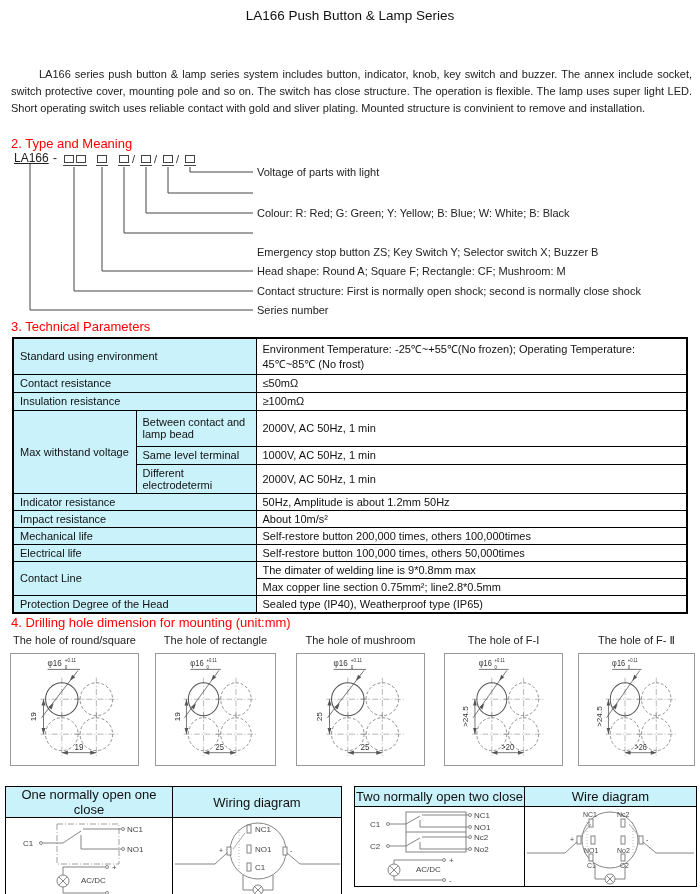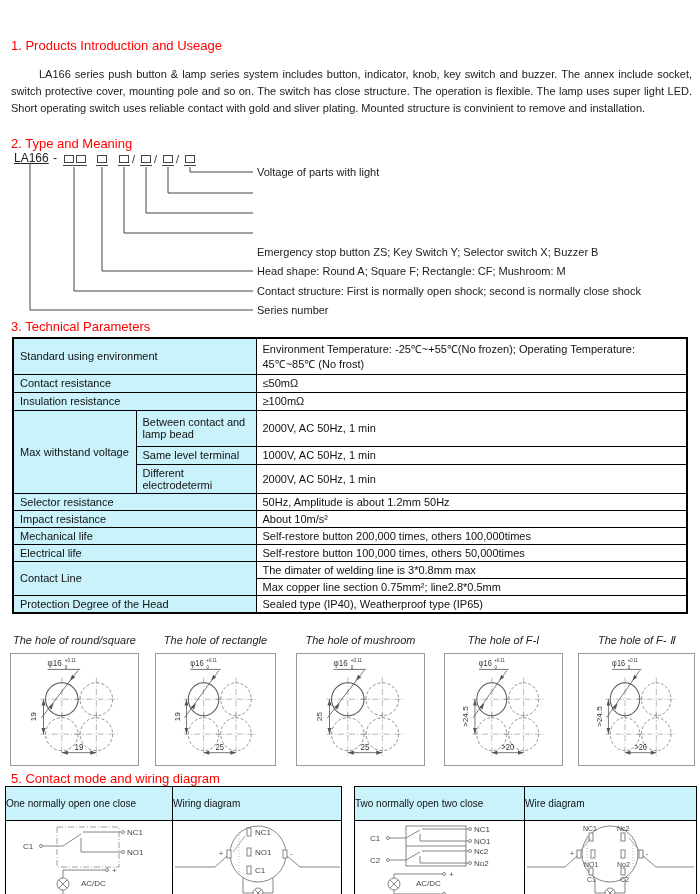--- a/index.html
+++ b/index.html
@@ -23,53 +23,53 @@
   #connector-svg path { stroke:#444; stroke-width:1; fill:none; }
 
   
   .tech-table { position:absolute; left:12px; top:337px; width:676px; border-collapse:collapse;
                 table-layout:fixed; font-size:11px; }
   .tech-table td { border:1px solid #000; padding:2px 6px; vertical-align:middle; background:#fff; color:#111; }
   .tech-table { border:2px solid #000; }
   .cy { background:#c9f2fb !important; }
 
   
-  .hole-label { position:absolute; top:634px; font-size:11px; text-align:center; color:#222;font-style:italic; }
+  .hole-label { position:absolute; top:634px; font-size:11px; text-align:center; color:#222; }
   .hole-box { position:absolute; top:653px; height:113px; border:1px solid #999; background:#fff; }
   .hole-box svg { width:100%; height:100%; display:block; }
   .ch { stroke:#888; stroke-width:0.6; stroke-dasharray:6 2 1 2; fill:none; }
   .csolid { stroke:#555; stroke-width:1; fill:none; }
   .cdash { stroke:#777; stroke-width:0.8; stroke-dasharray:3 2; fill:none; }
   .dln { stroke:#555; stroke-width:0.8; fill:none; }
   .dar { fill:#555; stroke:none; }
   .t8 { font-size:8px; fill:#333; font-family:"Liberation Sans",sans-serif; }
   .t45 { font-size:4.5px; fill:#333; font-family:"Liberation Sans",sans-serif; }
 
   
   .wtable { position:absolute; top:786px; border-collapse:collapse; table-layout:fixed; }
   .wtable td { border:1.5px solid #000; background:#fff; padding:0; }
-  .wh { background:#c9f2fb !important; font-size:10px; height:34px; color:#111; }
+  .wh { background:#c9f2fb !important; text-align:center; font-size:13px; height:20px; color:#111; }
   .wc { height:80px; text-align:center; vertical-align:middle; }
   .wsvg { display:block; margin:0 auto; }
   .wln { stroke:#777; stroke-width:0.9; fill:none; }
   .wthin { stroke:#888; stroke-width:0.7; fill:none; }
   .wdash { stroke:#888; stroke-width:0.8; fill:none; stroke-dasharray:6 2 1 2; }
   .wdot { stroke:#999; stroke-width:0.7; fill:none; stroke-dasharray:1 2; }
   .wterm { stroke:#777; stroke-width:0.9; fill:#fff; }
   .wt { font-size:8px; fill:#444; font-family:"Liberation Sans",sans-serif; }
   .wt7 { font-size:7px; fill:#444; font-family:"Liberation Sans",sans-serif; }
   .woc { stroke:#777; stroke-width:0.9; fill:none; }
 </style>
 </head>
 <body>
 
 <div id="page">
 
-
-  <div class="red-h" style="top:38px">1. Products Introduction and Useage</div>
+  <div class="title">LA166 Push Button &amp; Lamp Series</div>
+
   <div class="para">LA166 series push button &amp; lamp series system includes button, indicator, knob, key switch and buzzer. The annex include socket, switch protective cover, mounting pole and so on.  The switch has close structure.  The operation is flexible.  The lamp uses super light LED. Short operating switch uses reliable contact with gold and sliver plating. Mounted structure is convinient to remove and installation.</div>
 
   <div class="red-h" style="top:136px">2. Type and Meaning</div>
 
   <span class="code-el series-code" style="left:14px;top:151px">LA166</span>
   <span class="code-el" style="left:53px;top:151px">-</span>
   <span class="ug" style="left:63px;top:155px">
       <span class="cbox"></span>
       <span class="cbox"></span>
     </span>
@@ -96,20 +96,21 @@
     <path d="M190,167 V172 H253"></path>
     <path d="M168,167 V193 H253"></path>
     <path d="M146,167 V213 H253"></path>
     <path d="M124,167 V233 H253"></path>
     <path d="M102,167 V271 H253"></path>
     <path d="M74,167 V291 H253"></path>
     <path d="M30,164 V310 H253"></path>
   </svg>
 
   <div class="type-label" style="top:166px">Voltage of parts with light</div>
+  <div class="type-label" style="top:207px">Colour: R: Red; G: Green; Y: Yellow; B: Blue; W: White; B: Black</div>
   <div class="type-label" style="top:246px">Emergency stop button ZS; Key Switch Y; Selector switch X; Buzzer B</div>
   <div class="type-label" style="top:265px">Head shape: Round A; Square F; Rectangle: CF; Mushroom: M</div>
   <div class="type-label" style="top:285px">Contact structure: First is normally open shock; second is normally close shock</div>
   <div class="type-label" style="top:304px">Series number</div>
 
   <div class="red-h" style="top:319px">3. Technical Parameters</div>
 
   <table class="tech-table">
     <colgroup>
         <col style="width:123px">
@@ -136,49 +137,50 @@
     </tr>
     <tr>
       <td class="cy" style="height:18px">Same level terminal</td>
       <td>1000V, AC 50Hz, 1 min</td>
     </tr>
     <tr>
       <td class="cy" style="height:17px">Different electrodetermi</td>
       <td>2000V, AC 50Hz, 1 min</td>
     </tr>
     <tr>
-      <td colspan="2" class="cy" style="height:17px">Selector resistance</td>
+      <td colspan="2" class="cy" style="height:17px">Indicator resistance</td>
       <td>50Hz, Amplitude is about 1.2mm  50Hz</td>
     </tr>
     <tr>
       <td colspan="2" class="cy" style="height:17px">Impact resistance</td>
       <td>About 10m/s²</td>
     </tr>
     <tr>
       <td colspan="2" class="cy" style="height:17px">Mechanical life</td>
       <td>Self-restore button 200,000 times, others 100,000times</td>
     </tr>
     <tr>
       <td colspan="2" class="cy" style="height:17px">Electrical life</td>
       <td>Self-restore button 100,000 times, others 50,000times</td>
     </tr>
     <tr>
       <td colspan="2" rowspan="2" class="cy">Contact Line</td>
-      <td style="height:17px">The dimater of welding line is 3*0.8mm max</td>
+      <td style="height:17px">The dimater of welding line is 9*0.8mm max</td>
     </tr>
     <tr>
       <td style="height:17px">Max copper line section 0.75mm²; line2.8*0.5mm</td>
     </tr>
     <tr>
       <td colspan="2" class="cy" style="height:17px">Protection Degree of the Head</td>
       <td>Sealed type (IP40), Weatherproof type (IP65)</td>
     </tr>
   </tbody>
     </table>
 
+  <div class="red-h" style="top:615px">4. Drilling hole dimension for mounting (unit:mm)</div>
 
   <div class="hole-label" style="left:6px;width:137px">The hole of round/square</div>
   <div class="hole-label" style="left:151px;width:129px">The hole of rectangle</div>
   <div class="hole-label" style="left:292px;width:137px">The hole of mushroom</div>
   <div class="hole-label" style="left:440px;width:127px">The hole of F-I</div>
   <div class="hole-label" style="left:574px;width:125px">The hole of F- Ⅱ</div>
 
   <div class="hole-box" style="left:10px;width:129px">
     <svg viewBox="0 0 125 108" preserveAspectRatio="none">
       <path class="ch" d="M29,44H71 M50,23V65 M63,44H105 M84,23V65 M29,78H71 M50,57V99 M63,78H105 M84,57V99"></path>
@@ -297,21 +299,20 @@
       <polygon class="dar" points="32,44 30,50 34,50"></polygon>
         <polygon class="dar" points="32,78 30,72 34,72"></polygon>
       <text class="t8" transform="rotate(-90 25 61)" x="25" y="61" text-anchor="middle">&gt;24.5</text>
       <line class="dln" x1="50" y1="96" x2="84" y2="96"></line>
       <polygon class="dar" points="50,96 56,94 56,98"></polygon>
         <polygon class="dar" points="84,96 78,94 78,98"></polygon>
       <text class="t8" x="67" y="93" text-anchor="middle">&gt;26</text>
     </svg>
   </div>
 
-  <div class="red-h" style="top:771px">5. Contact mode and wiring diagram</div>
 
   <table class="wtable" style="left:5px;width:336px">
     <colgroup>
         <col style="width:167px">
         <col style="width:169px">
       </colgroup>
     <tbody>
         <tr>
       <td class="wh">One normally open one close</td>
       <td class="wh">Wiring diagram</td>

